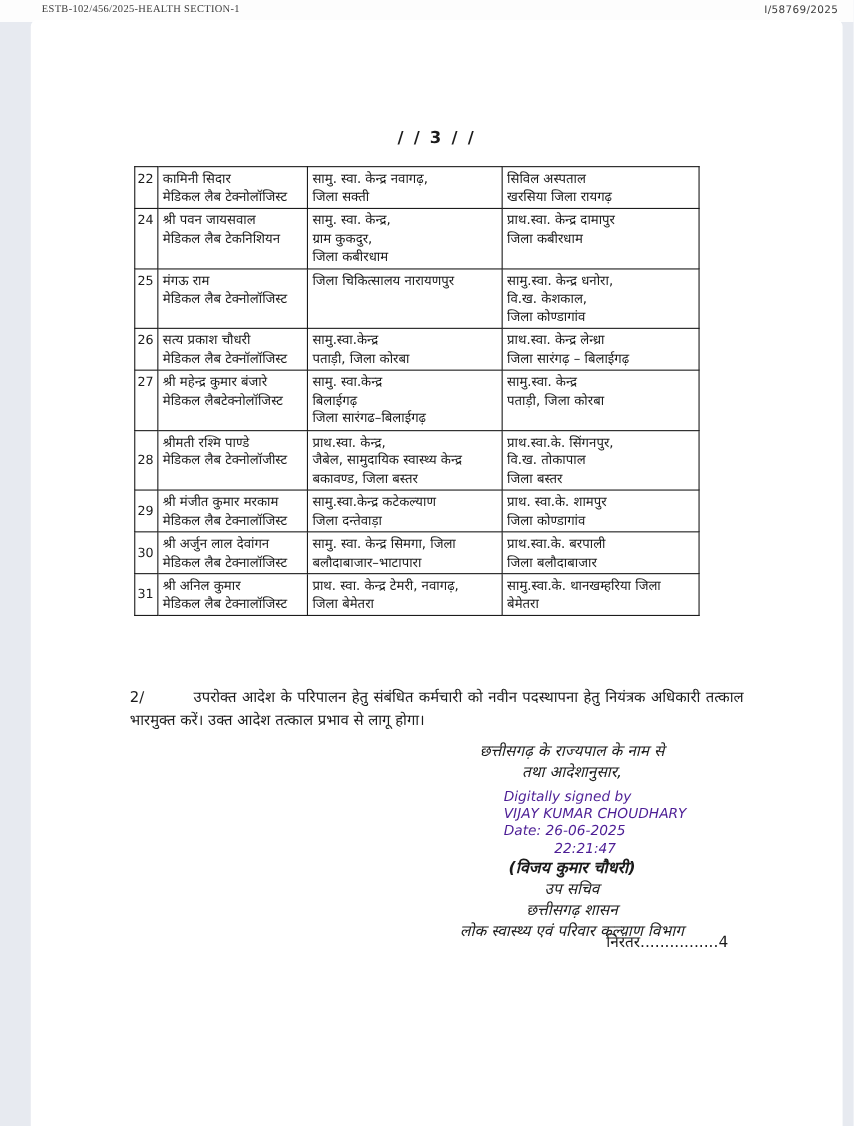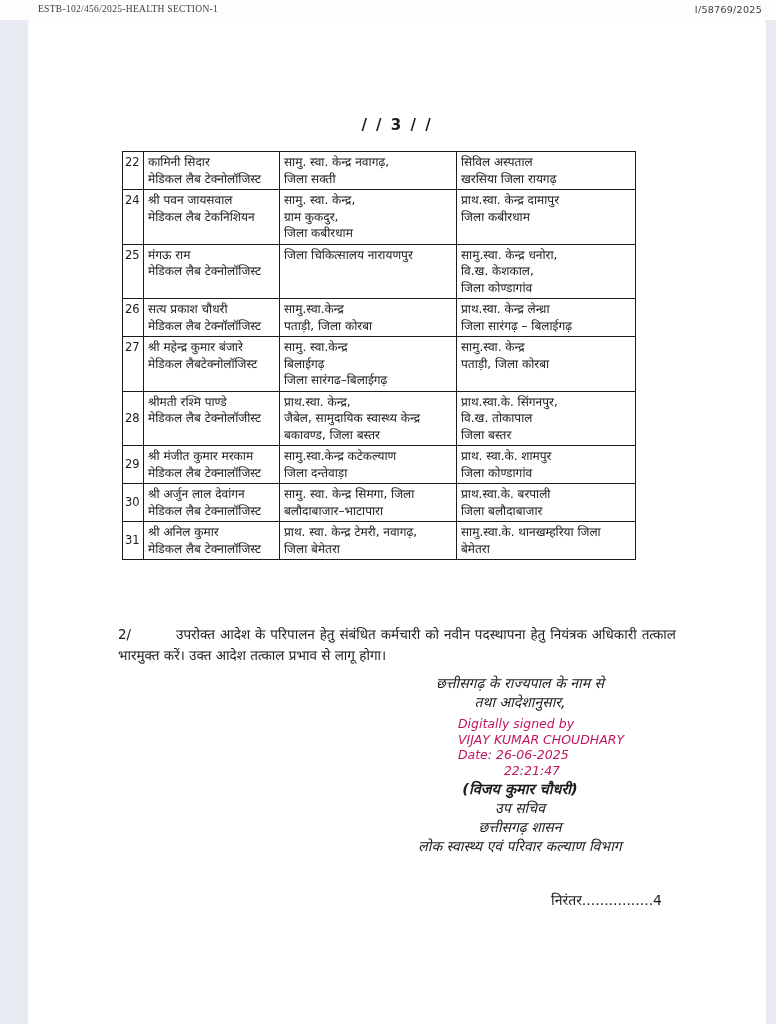--- a/index.html
+++ b/index.html
@@ -50,29 +50,28 @@
   }
   .order-para .no { display:inline-block; width:58px; }
 
   .signature {
     position:absolute; top:656px; left:296px; width:392px;
     text-align:center; font-size:14px; line-height:19px;font-style:italic;
   }
   .digital {
     display:inline-block; text-align:left;
     font-size:12.5px; line-height:15.5px;
-    margin:4px 0 0 42px; color:#be185d;
+    margin:4px 0 0 42px; color:#4c1d95;
   }
   .sign-time { display:block; margin-bottom:-14px;margin-left:46px; }
   .signer-name { position:relative; font-weight:bold; font-size:14.5px; }
 
   .continuation {
     position:absolute; top:828px; right:104px;
     font-size:14px;
-    margin-top:44px;
   }
 </style>
 </head>
 <body>
 
 <div class="topbar">
   <span class="ref-left">ESTB-102/456/2025-HEALTH SECTION-1</span>
   <span class="ref-right">I/58769/2025</span>
 </div>
 

